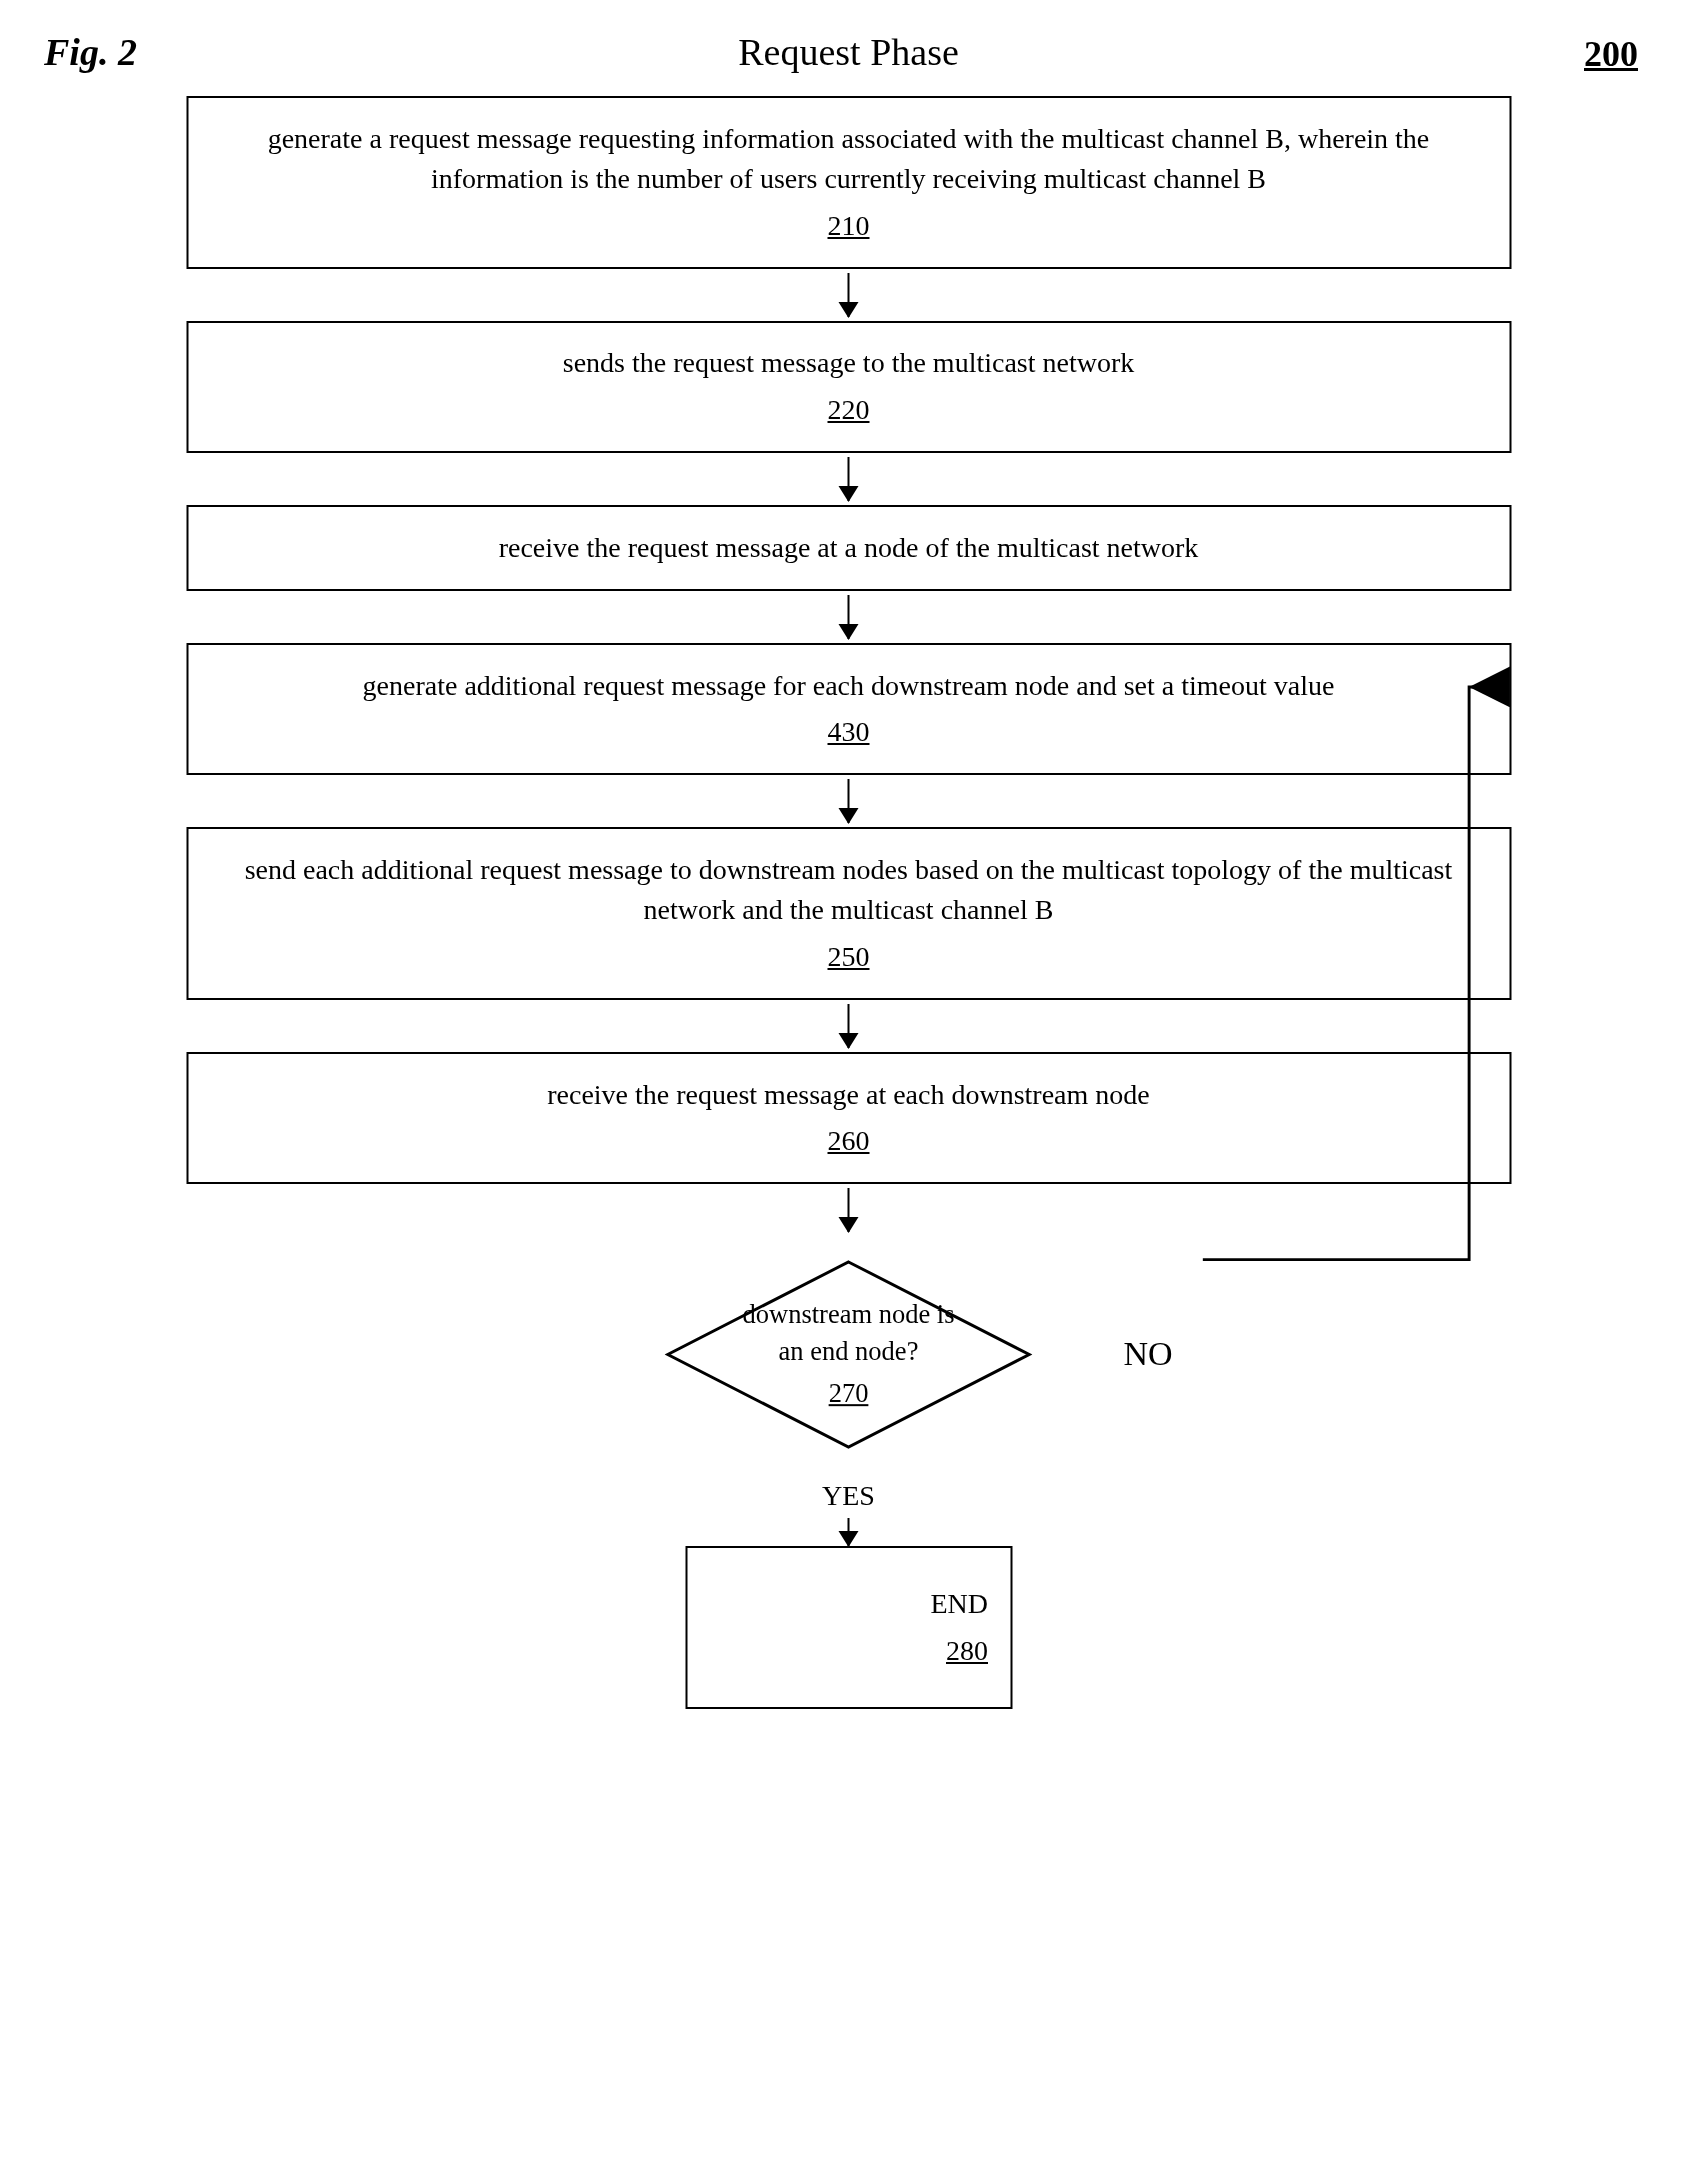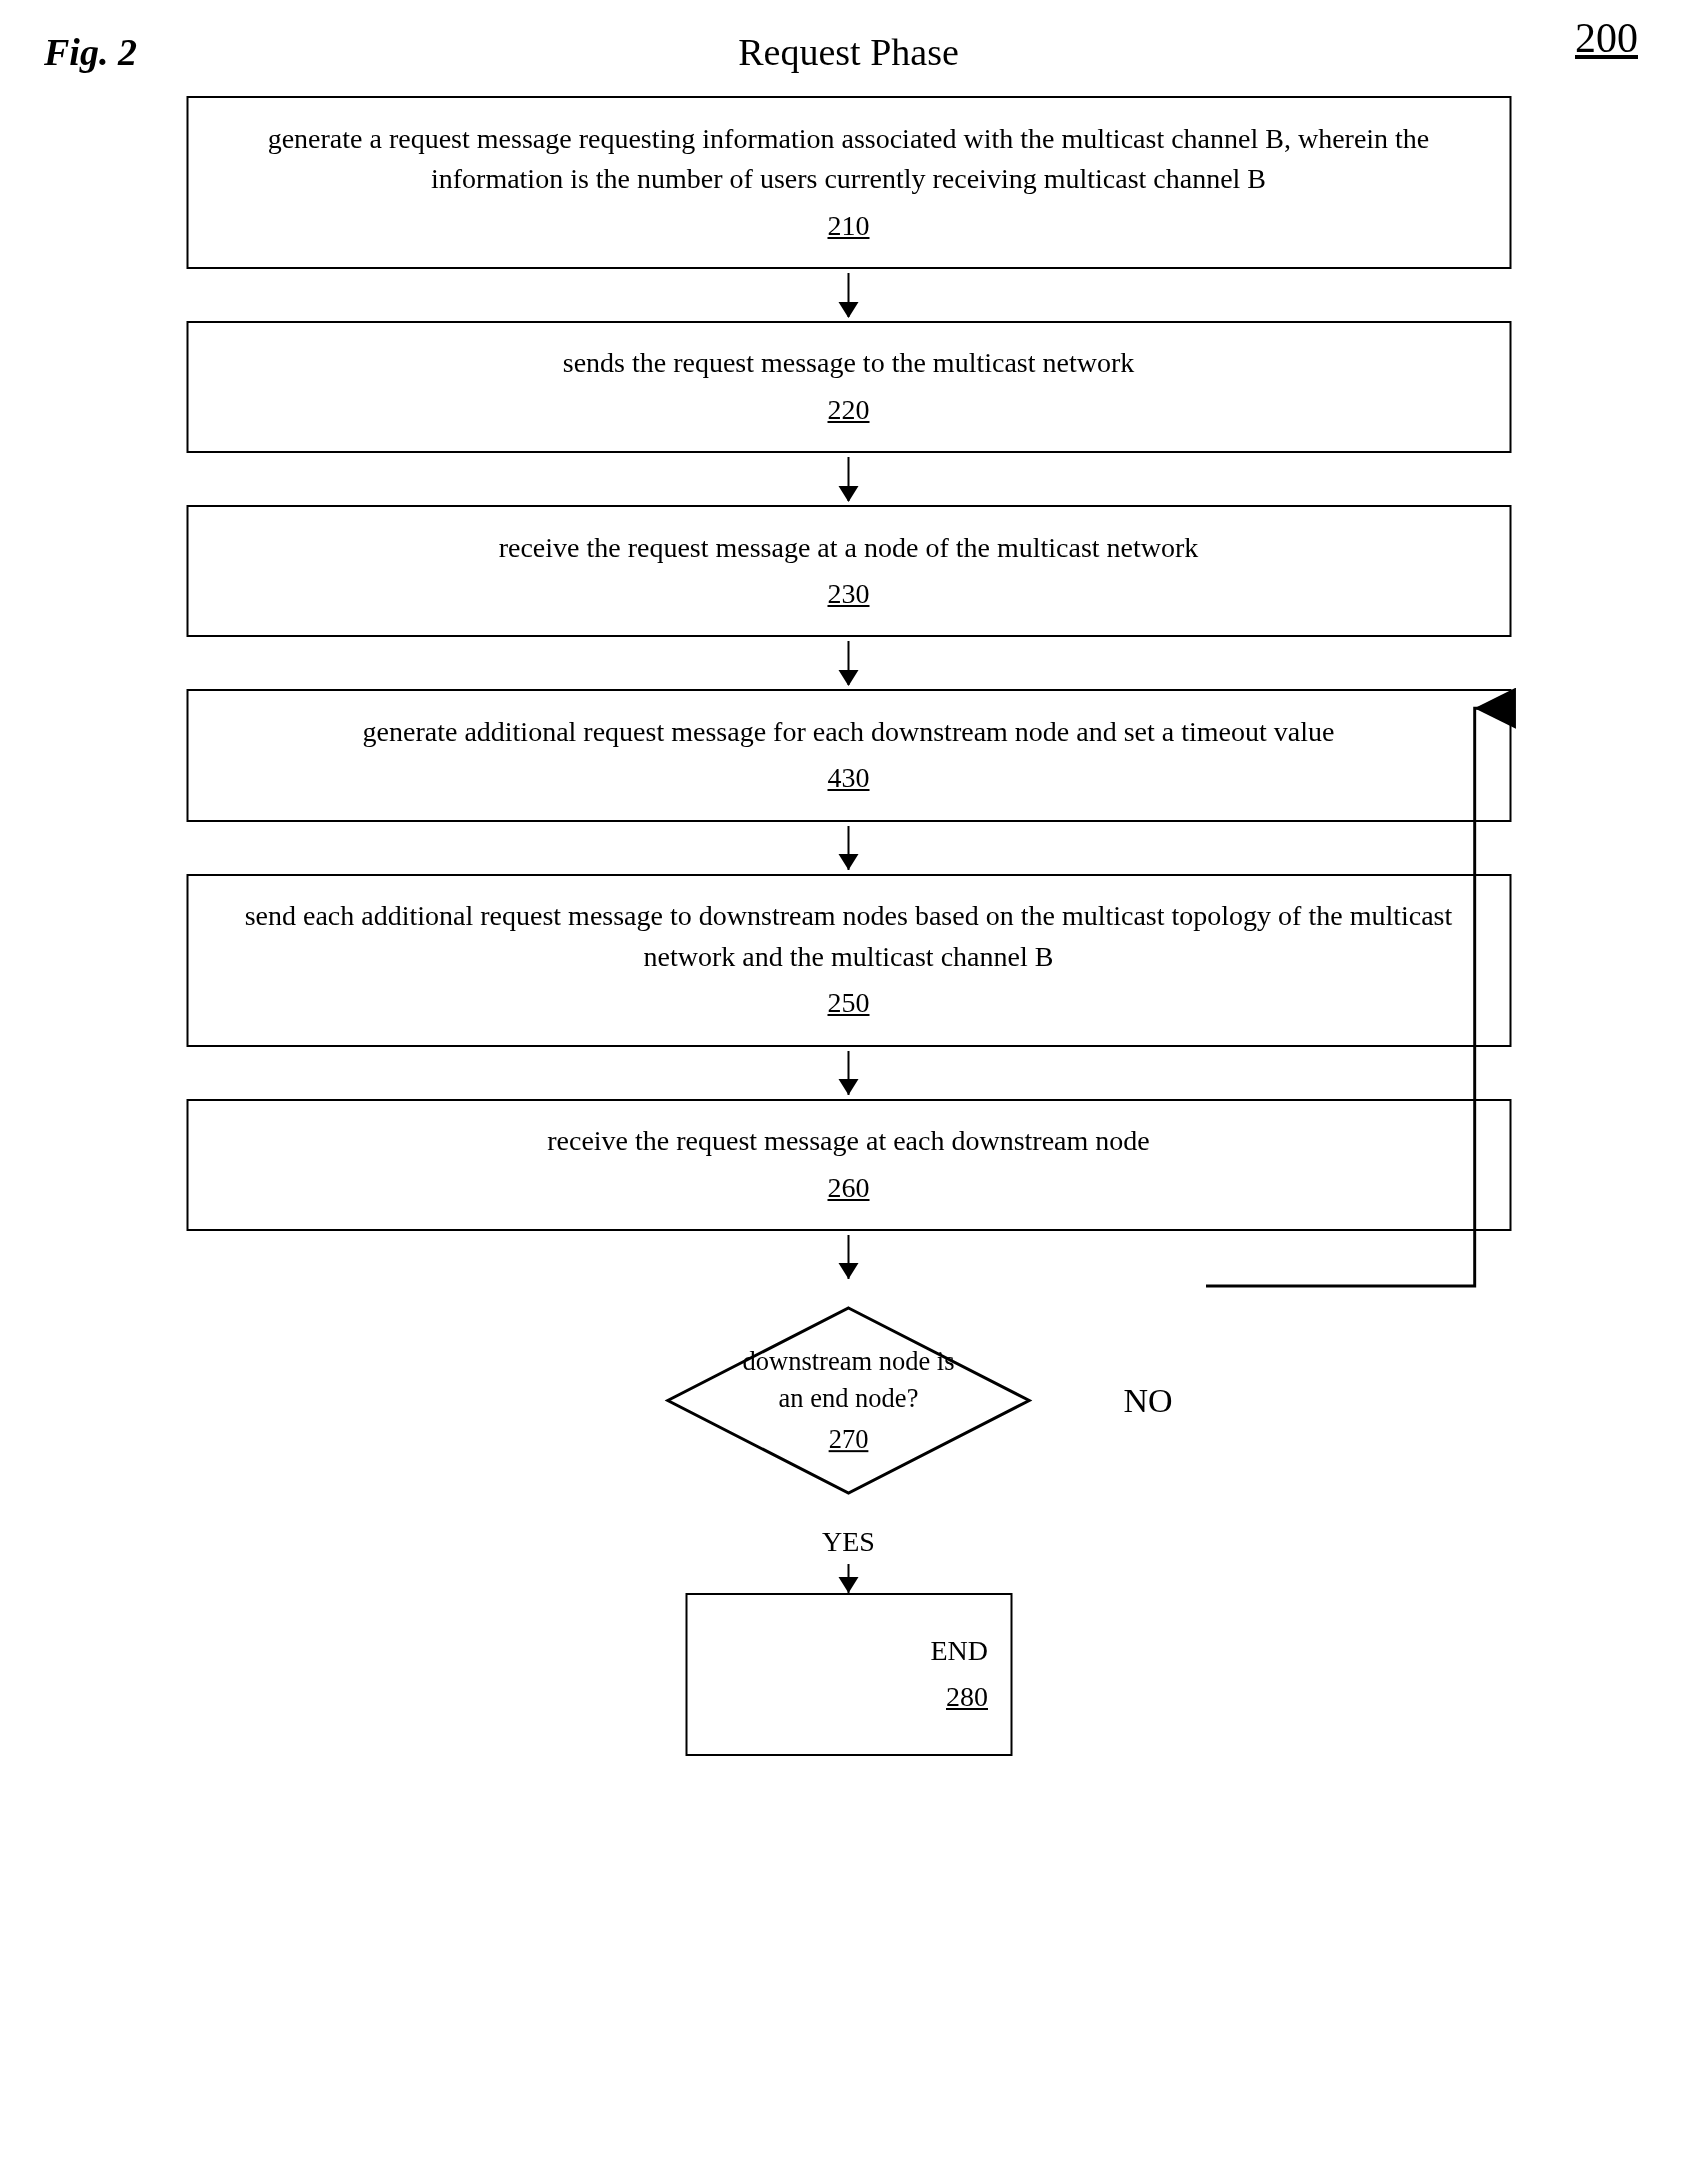--- a/index.html
+++ b/index.html
@@ -32,24 +32,24 @@
       position: absolute;
       top: 29.5px;
       left: 50%;
       transform: translateX(-50%);
       font-size: 38px;
       text-align: center;
     }
 
     .page-number {
       position: absolute;
-      top: 14px;
+      top: 33px;
       right: 59px;
-      font-size: 42px;
-      font-weight: normal;
+      font-size: 36px;
+      font-weight: bold;
       text-decoration: underline;
     }
 
     .flowchart {
       position: absolute;
       top: 96px;
       left: 50%;
       transform: translateX(-50%);
       width: 1325px;
     }
@@ -200,21 +200,20 @@
         <span>sends the request message to the multicast network</span>
         <span class="flow-step-num">220</span>
       </div>
 
       <div class="connector">
         <div class="arrow-down"></div>
       </div>
 
       <div class="flow-box">
         <span>receive the request message at a node of the multicast network</span>
-        <span class="flow-step-num">230</span>
       </div>
 
       <div class="connector">
         <div class="arrow-down"></div>
       </div>
 
       <div class="flow-box" id="step-240-box">
         <span>generate additional request message for each downstream node and set a timeout value</span>
         <span class="flow-step-num">430</span>
       </div>

